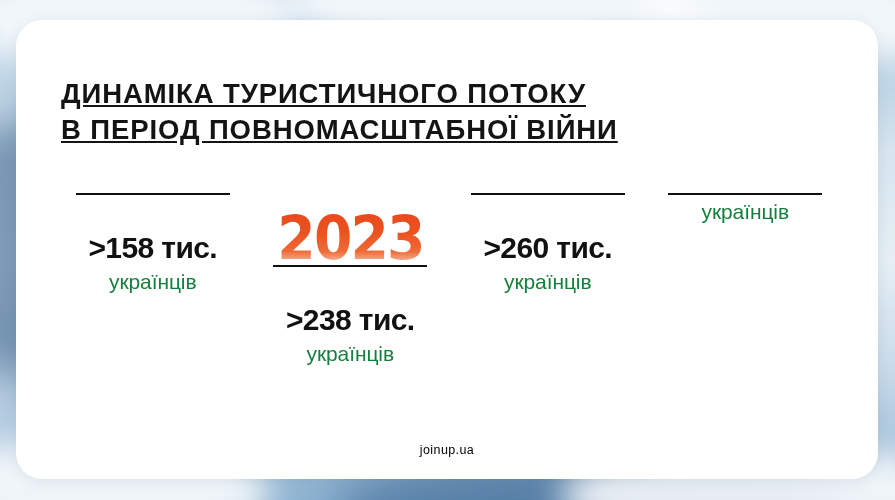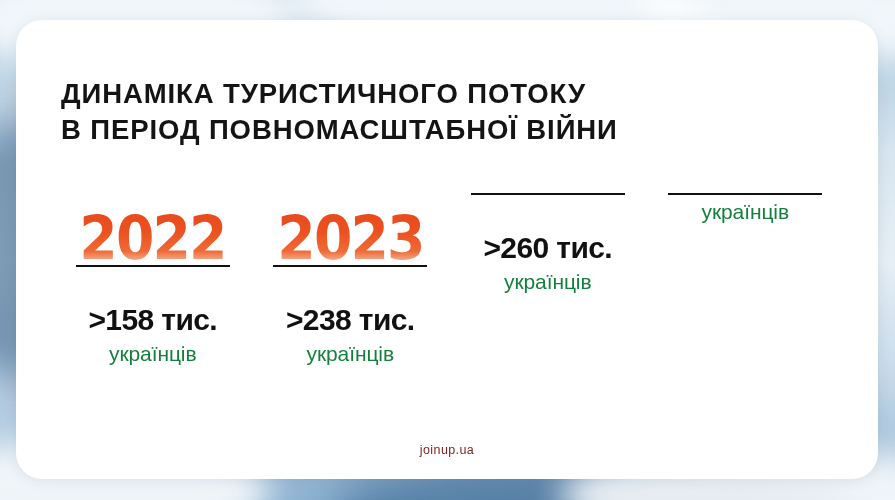--- a/index.html
+++ b/index.html
@@ -62,20 +62,21 @@
     position: absolute;
     left: 45px;
     top: 56px;
     color: #141414;
     font-size: 27.5px;
     font-weight: bold;
     line-height: 1.30;
     letter-spacing: 0.9px;
     white-space: pre-line;
     text-transform: uppercase;
+    text-decoration: underline;
   }
 
   
   .columns {
     position: absolute;
     left: 38px;
     top: 176px;
     width: 790px;
     display: flex;
     align-items: flex-start;
@@ -148,21 +149,21 @@
     letter-spacing: -0.1px;
   }
 
   
   .footer {
     position: absolute;
     left: 0;
     right: 0;
     bottom: 22px;
     text-align: center;
-    color: #7f1d1d;
+    color: #000000;
     font-size: 12.5px;
     letter-spacing: 0.4px;
   }
 </style>
 </head>
 <body>
 
 <div class="stage">
 
   <div class="sky-dark" style="left:-120px; top:120px; width:300px; height:260px;"></div>
@@ -174,23 +175,20 @@
   <div class="cloud" style="left:560px; top:440px; width:400px; height:110px;"></div>
 
   <div class="card">
 
     <div class="title">ДИНАМІКА ТУРИСТИЧНОГО ПОТОКУ
 В ПЕРІОД ПОВНОМАСШТАБНОЇ ВІЙНИ</div>
 
     <div class="columns">
 
       <div class="col">
-        <div class="year-wrap">
-          <div class="year">2022</div>
-        </div>
         <div class="year-rule"></div>
         <div class="year-sub empty"></div>
         <div class="value">&gt;158 тис.</div>
         <div class="unit">українців</div>
       </div>
 
       <div class="col">
         <div class="year-wrap">
           <div class="year">2023</div>
         </div>

